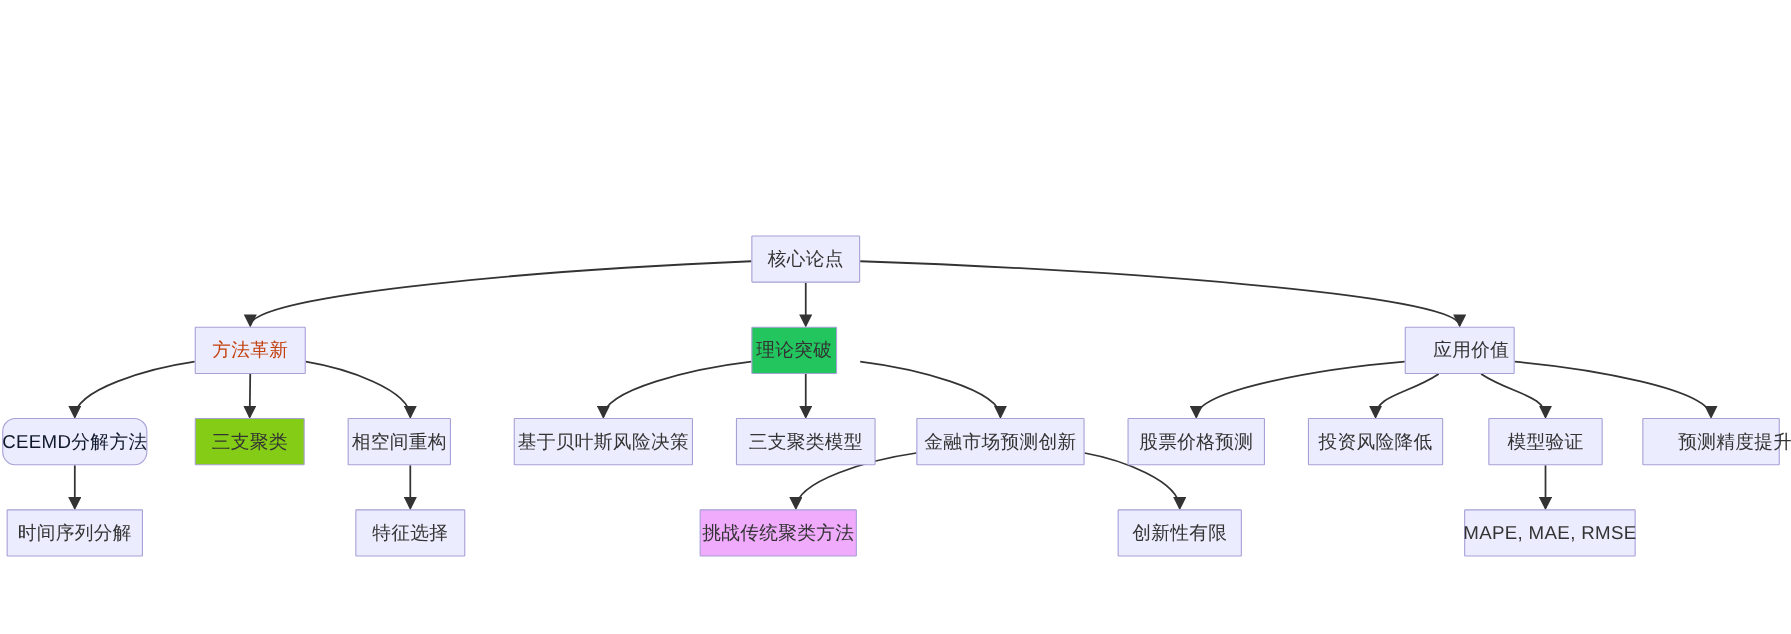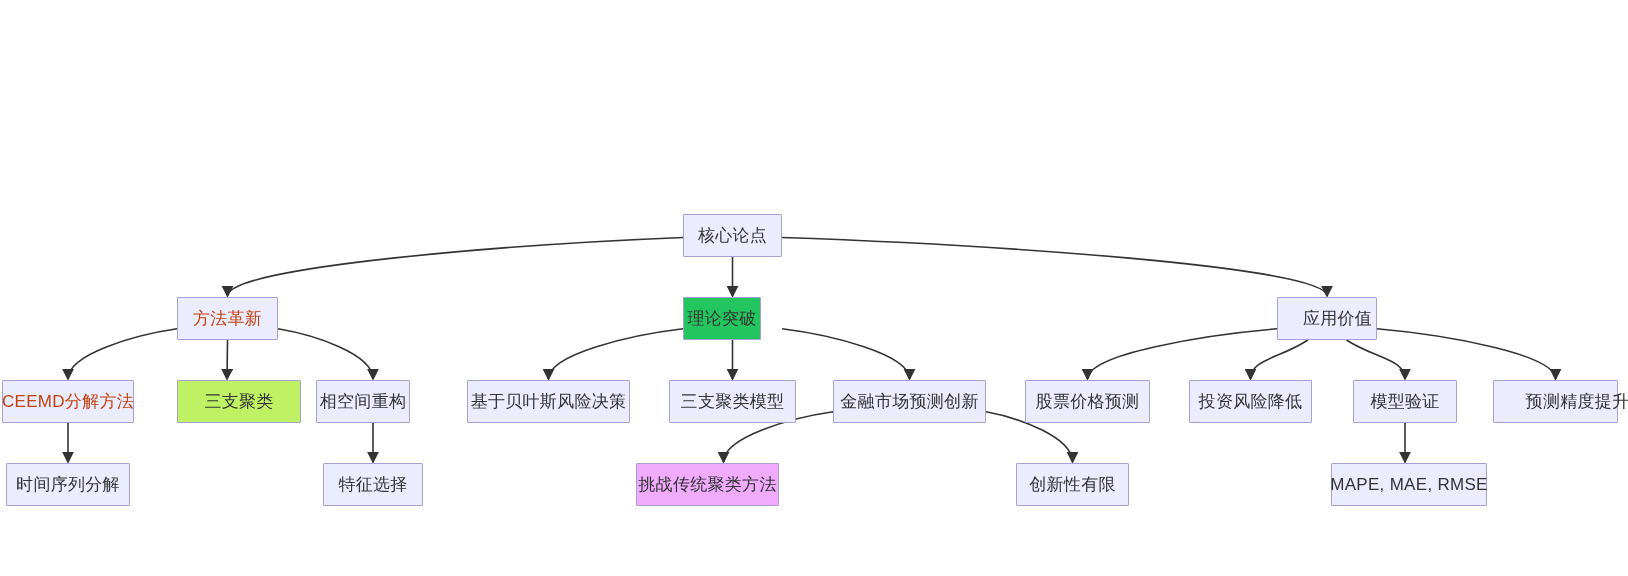--- a/index.html
+++ b/index.html
@@ -69,22 +69,22 @@
         <path d="M 833 411.82 C 791.39 417.84159999999997, 723.5 436.90999999999997, 723.5 462" fill="none" stroke="#333333" stroke-width="1.6" marker-end="url(#arrowhead)"></path>
         <path d="M 986 411.82 C 1018.87 417.84159999999997, 1072.5 436.90999999999997, 1072.5 462" fill="none" stroke="#333333" stroke-width="1.6" marker-end="url(#arrowhead)"></path>
         <path d="M 1405 423 L 1405 462" fill="none" stroke="#333333" stroke-width="1.6" marker-end="url(#arrowhead)"></path>
       </g>
   </svg>
 
 <div class="node" style="left: 683px; top: 214px; width: 99px; background: rgb(236, 236, 255); border-color: rgb(167, 160, 214); color: rgb(51, 51, 51);">核心论点</div>
     <div class="node" style="left: 177px; top: 297px; width: 101px; background: rgb(236, 236, 255); border-color: rgb(167, 160, 214); color: #c2410c;">方法革新</div>
     <div class="node" style="left: 683px; top: 297px; width: 78px; background: #22c55e; border-color: rgb(167, 160, 214); color: rgb(51, 51, 51);">理论突破</div>
     <div class="node" style="left: 1277px; top: 297px; width: 100px; background: rgb(236, 236, 255); border-color: rgb(167, 160, 214); color: rgb(51, 51, 51); padding-left: 21px;">应用价值</div>
-    <div class="node" style="left: 2px; top: 380px; width: 132px; background: rgb(236, 236, 255); border-color: rgb(167, 160, 214); color: #c2410c;">CEEMD分解方法</div>
-    <div class="node" style="left: 177px; top: 380px; width: 124px; background: #bef264; border-color: rgb(167, 160, 214); color: rgb(51, 51, 51);">三支聚类</div>
+    <div class="node" style="left: 2px; top: 380px; width: 132px; background: rgb(236, 236, 255); border-color: rgb(167, 160, 214); color: #0f172a; border-radius: 12px;">CEEMD分解方法</div>
+    <div class="node" style="left: 177px; top: 380px; width: 100px; background: #84cc16; border-color: rgb(167, 160, 214); color: rgb(51, 51, 51);">三支聚类</div>
     <div class="node" style="left: 316px; top: 380px; width: 94px; background: rgb(236, 236, 255); border-color: rgb(167, 160, 214); color: rgb(51, 51, 51);">相空间重构</div>
     <div class="node" style="left: 467px; top: 380px; width: 163px; background: rgb(236, 236, 255); border-color: rgb(167, 160, 214); color: rgb(51, 51, 51);">基于贝叶斯风险决策</div>
     <div class="node" style="left: 669px; top: 380px; width: 127px; background: rgb(236, 236, 255); border-color: rgb(167, 160, 214); color: rgb(51, 51, 51);">三支聚类模型</div>
     <div class="node" style="left: 833px; top: 380px; width: 153px; background: rgb(236, 236, 255); border-color: rgb(167, 160, 214); color: rgb(51, 51, 51);">金融市场预测创新</div>
     <div class="node" style="left: 1025px; top: 380px; width: 125px; background: rgb(236, 236, 255); border-color: rgb(167, 160, 214); color: rgb(51, 51, 51);">股票价格预测</div>
     <div class="node" style="left: 1189px; top: 380px; width: 123px; background: rgb(236, 236, 255); border-color: rgb(167, 160, 214); color: rgb(51, 51, 51);">投资风险降低</div>
     <div class="node" style="left: 1353px; top: 380px; width: 104px; background: rgb(236, 236, 255); border-color: rgb(167, 160, 214); color: rgb(51, 51, 51);">模型验证</div>
     <div class="node" style="left: 1493px; top: 380px; width: 125px; background: rgb(236, 236, 255); border-color: rgb(167, 160, 214); color: rgb(51, 51, 51); padding-left: 44px;">预测精度提升</div>
     <div class="node" style="left: 6px; top: 463px; width: 124px; background: rgb(236, 236, 255); border-color: rgb(167, 160, 214); color: rgb(51, 51, 51);">时间序列分解</div>
     <div class="node" style="left: 323px; top: 463px; width: 100px; background: rgb(236, 236, 255); border-color: rgb(167, 160, 214); color: rgb(51, 51, 51);">特征选择</div>

